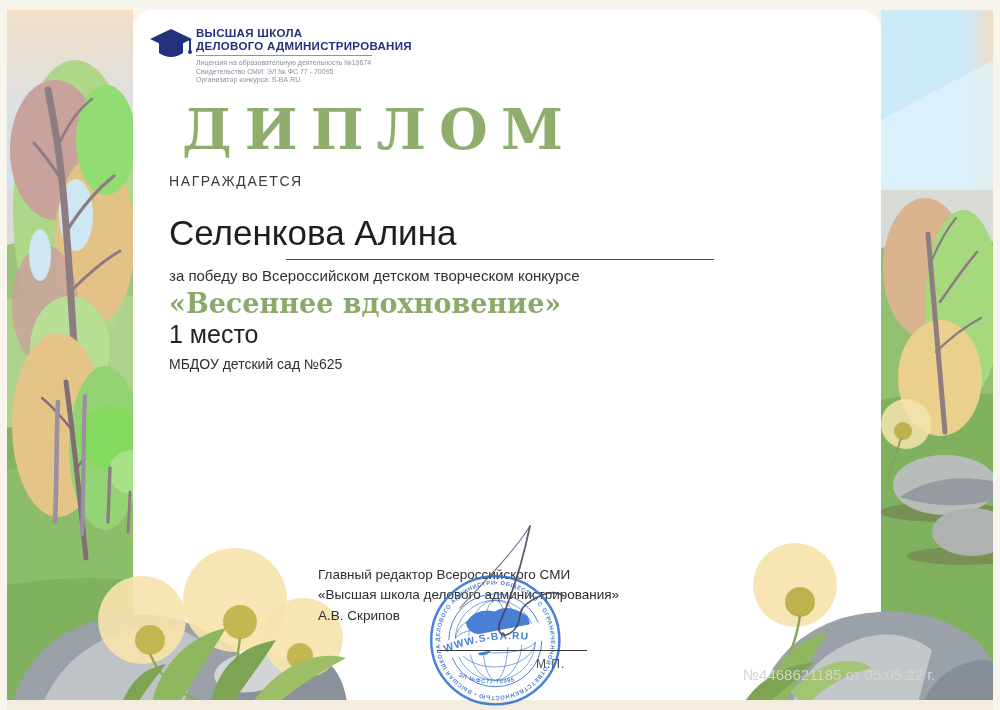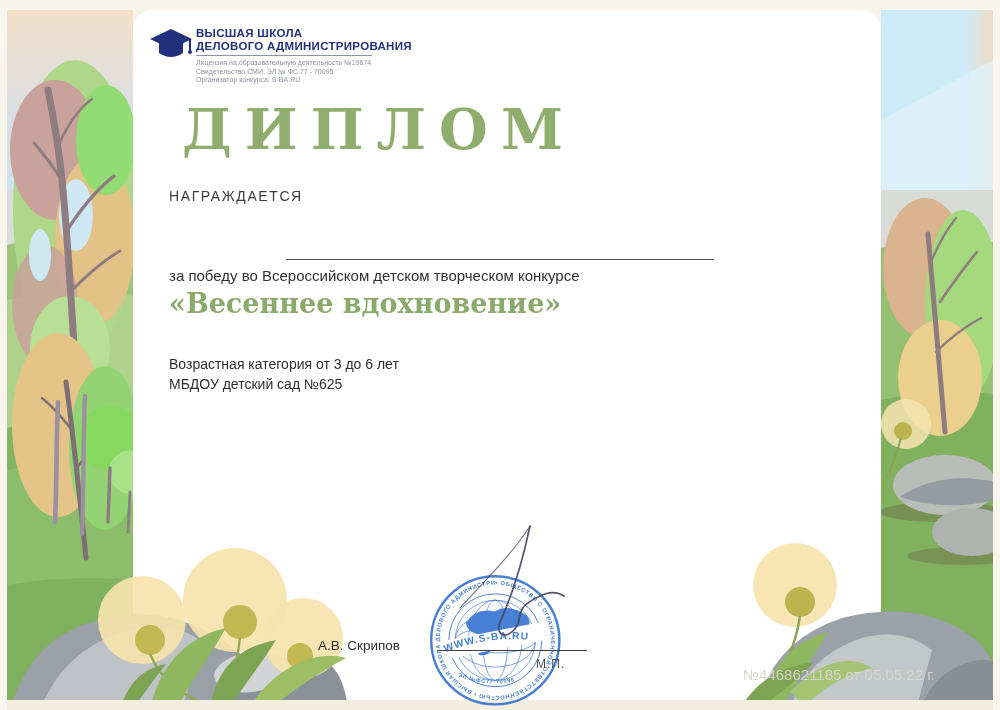--- a/index.html
+++ b/index.html
@@ -10,30 +10,30 @@
   
   .logo-wrap{left:150px;top:26px;width:300px;height:64px;}
   .cap{left:0;top:3px;}
   .brand{left:46px;top:1px;color:#23307c;font-weight:bold;font-size:11.5px;line-height:13px;letter-spacing:.3px;white-space:nowrap;}
   .logo-rule{left:46px;top:29px;width:176px;border-top:1.5px solid #8d93ad;}
   .lic{left:46px;top:33px;color:#8b8f9a;font-size:7px;line-height:8.6px;white-space:nowrap;}
   
   .cc{left:133px;width:748px;text-align:left;margin-left:36px;}
   .diploma-title{top:96px;font-family:"DejaVu Serif",serif;font-weight:bold;font-size:56px;
                  color:#8fae6e;letter-spacing:13px;text-indent:13px;}
-  .awarded{top:188px;font-size:14px;letter-spacing:1.6px;color:#3b3b3b;font-weight:500;}
+  .awarded{top:173px;font-size:14px;letter-spacing:1.6px;color:#3b3b3b;font-weight:500;}
   .rname{top:213px;font-size:35px;color:#1e1e1e;}
   .name-underline{left:286px;top:259px;width:428px;border-top:1.5px solid #4c4c4c;}
   .reason{top:267px;font-size:15px;color:#303030;}
   .contest{top:288px;font-family:"DejaVu Serif",serif;font-weight:bold;font-size:27px;color:#8ca96c;}
   .place{top:320px;font-size:25px;color:#232323;}
   .details{top:354px;font-size:14px;line-height:20px;color:#2e2e2e;}
   
   .sig-block{left:318px;top:565px;font-size:13.5px;line-height:19.5px;color:#2e2e2e;}
-  .sig-name{left:318px;top:638px;font-size:13.5px;color:#2e2e2e;}
+  .sig-name{left:318px;top:608px;font-size:13.5px;color:#2e2e2e;}
   .sig-line{left:437px;top:650px;width:150px;border-top:1.5px solid #3c3c3c;}
   .mp{left:536px;top:657px;font-size:12px;letter-spacing:1px;color:#4c4c4c;}
   .stamp{left:398px;top:572px;width:196px;height:138px;}
   .signature{left:430px;top:512px;width:170px;height:150px;}
   .doc-number{left:700px;top:666px;width:278px;text-align:center;font-size:15px;color:#d7d4ca;}
 </style>
 </head>
 <body>
 
 <div class="page">
@@ -174,28 +174,33 @@
     <div class="abs logo-rule"></div>
     <div class="abs lic">
       <div>Лицензия на образовательную деятельность №19674</div>
       <div>Свидетельство СМИ: ЭЛ № ФС 77 - 70095</div>
       <div>Организатор конкурса: S-BA.RU</div>
     </div>
   </div>
 
   <div class="abs cc diploma-title">ДИПЛОМ</div>
   <div class="abs cc awarded">НАГРАЖДАЕТСЯ</div>
+  <div class="abs cc rname">Селенкова Алина</div>
   <div class="abs name-underline"></div>
   <div class="abs cc reason">за победу во Всероссийском детском творческом конкурсе</div>
   <div class="abs cc contest">«Весеннее вдохновение»</div>
+  <div class="abs cc place">1 место</div>
   <div class="abs cc details">
-    <div>Возрастная категория от 3 до 6 лет</div>
     <div>МБДОУ детский сад №625</div>
   </div>
 
+  <div class="abs sig-block">
+    <div>Главный редактор Всероссийского СМИ</div>
+    <div>«Высшая школа делового администрирования»</div>
+  </div>
   <div class="abs sig-name">А.В. Скрипов</div>
 
   <svg class="abs stamp" width="196" height="196" viewBox="0 0 196 196" opacity="0.88">
     <defs>
       <path id="ringPath" d="M97,18 A79,79 0 1 1 96.9,18"></path>
       <path id="sitePath" d="M26,114 Q97,86 170,100"></path>
       <path id="regPath" d="M44,148 Q97,170 152,146"></path>
     </defs>
     <circle cx="97" cy="97" r="91" fill="none" stroke="#2e6fd0" stroke-width="3.5"></circle>
     <circle cx="97" cy="97" r="66" fill="none" stroke="#2e6fd0" stroke-width="1.4"></circle>

